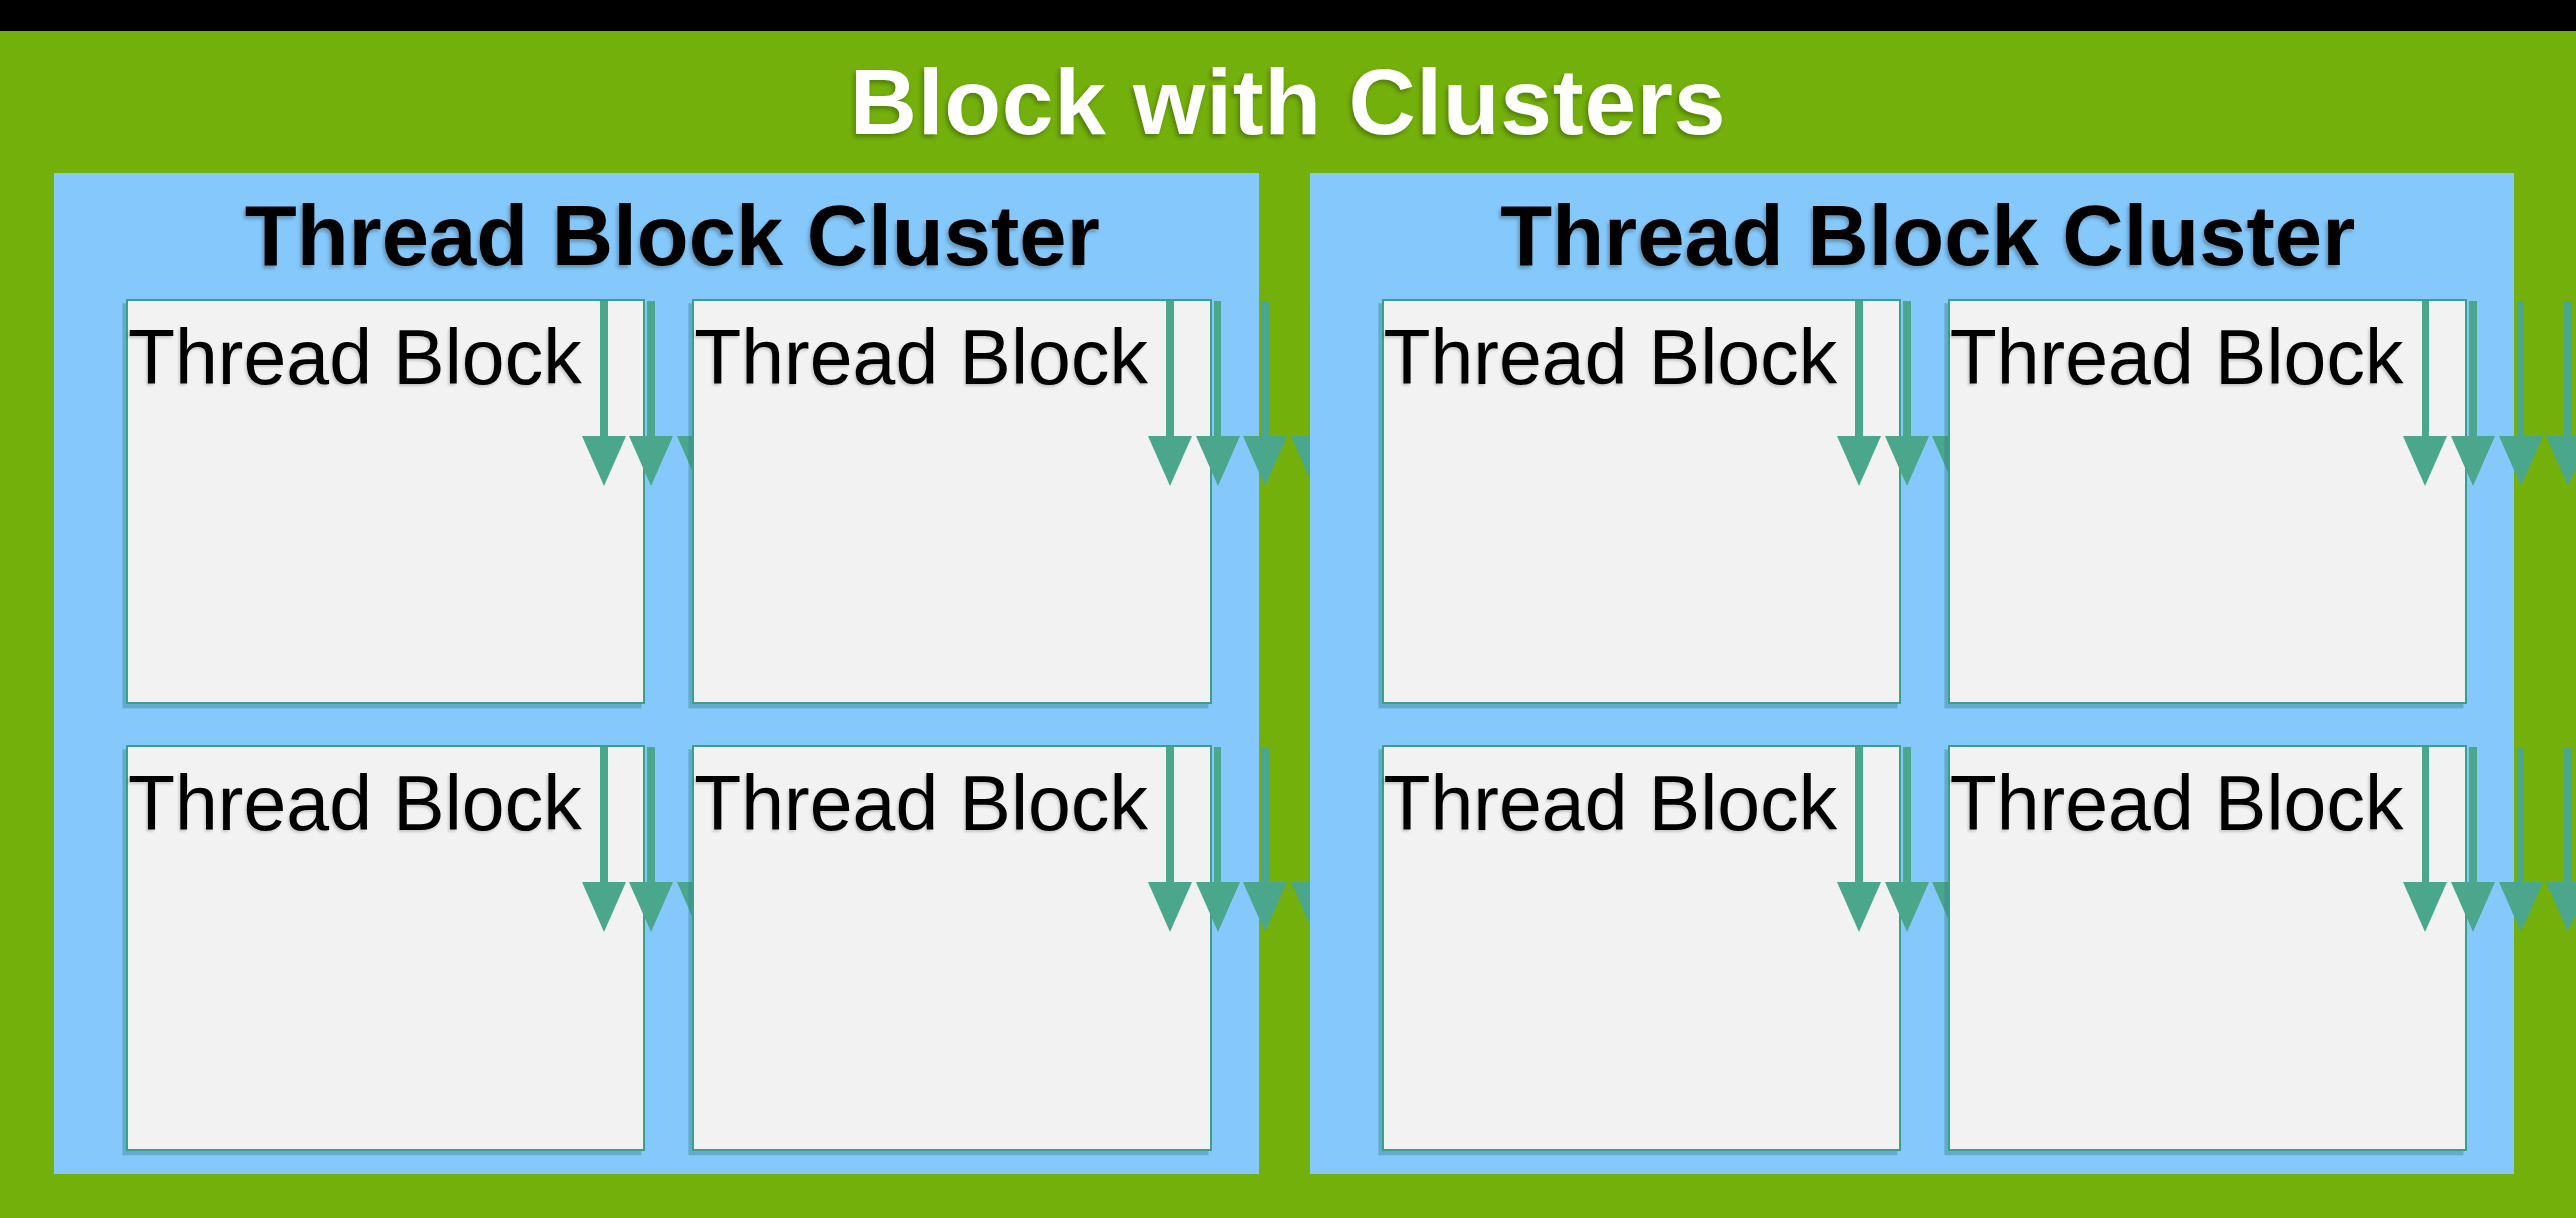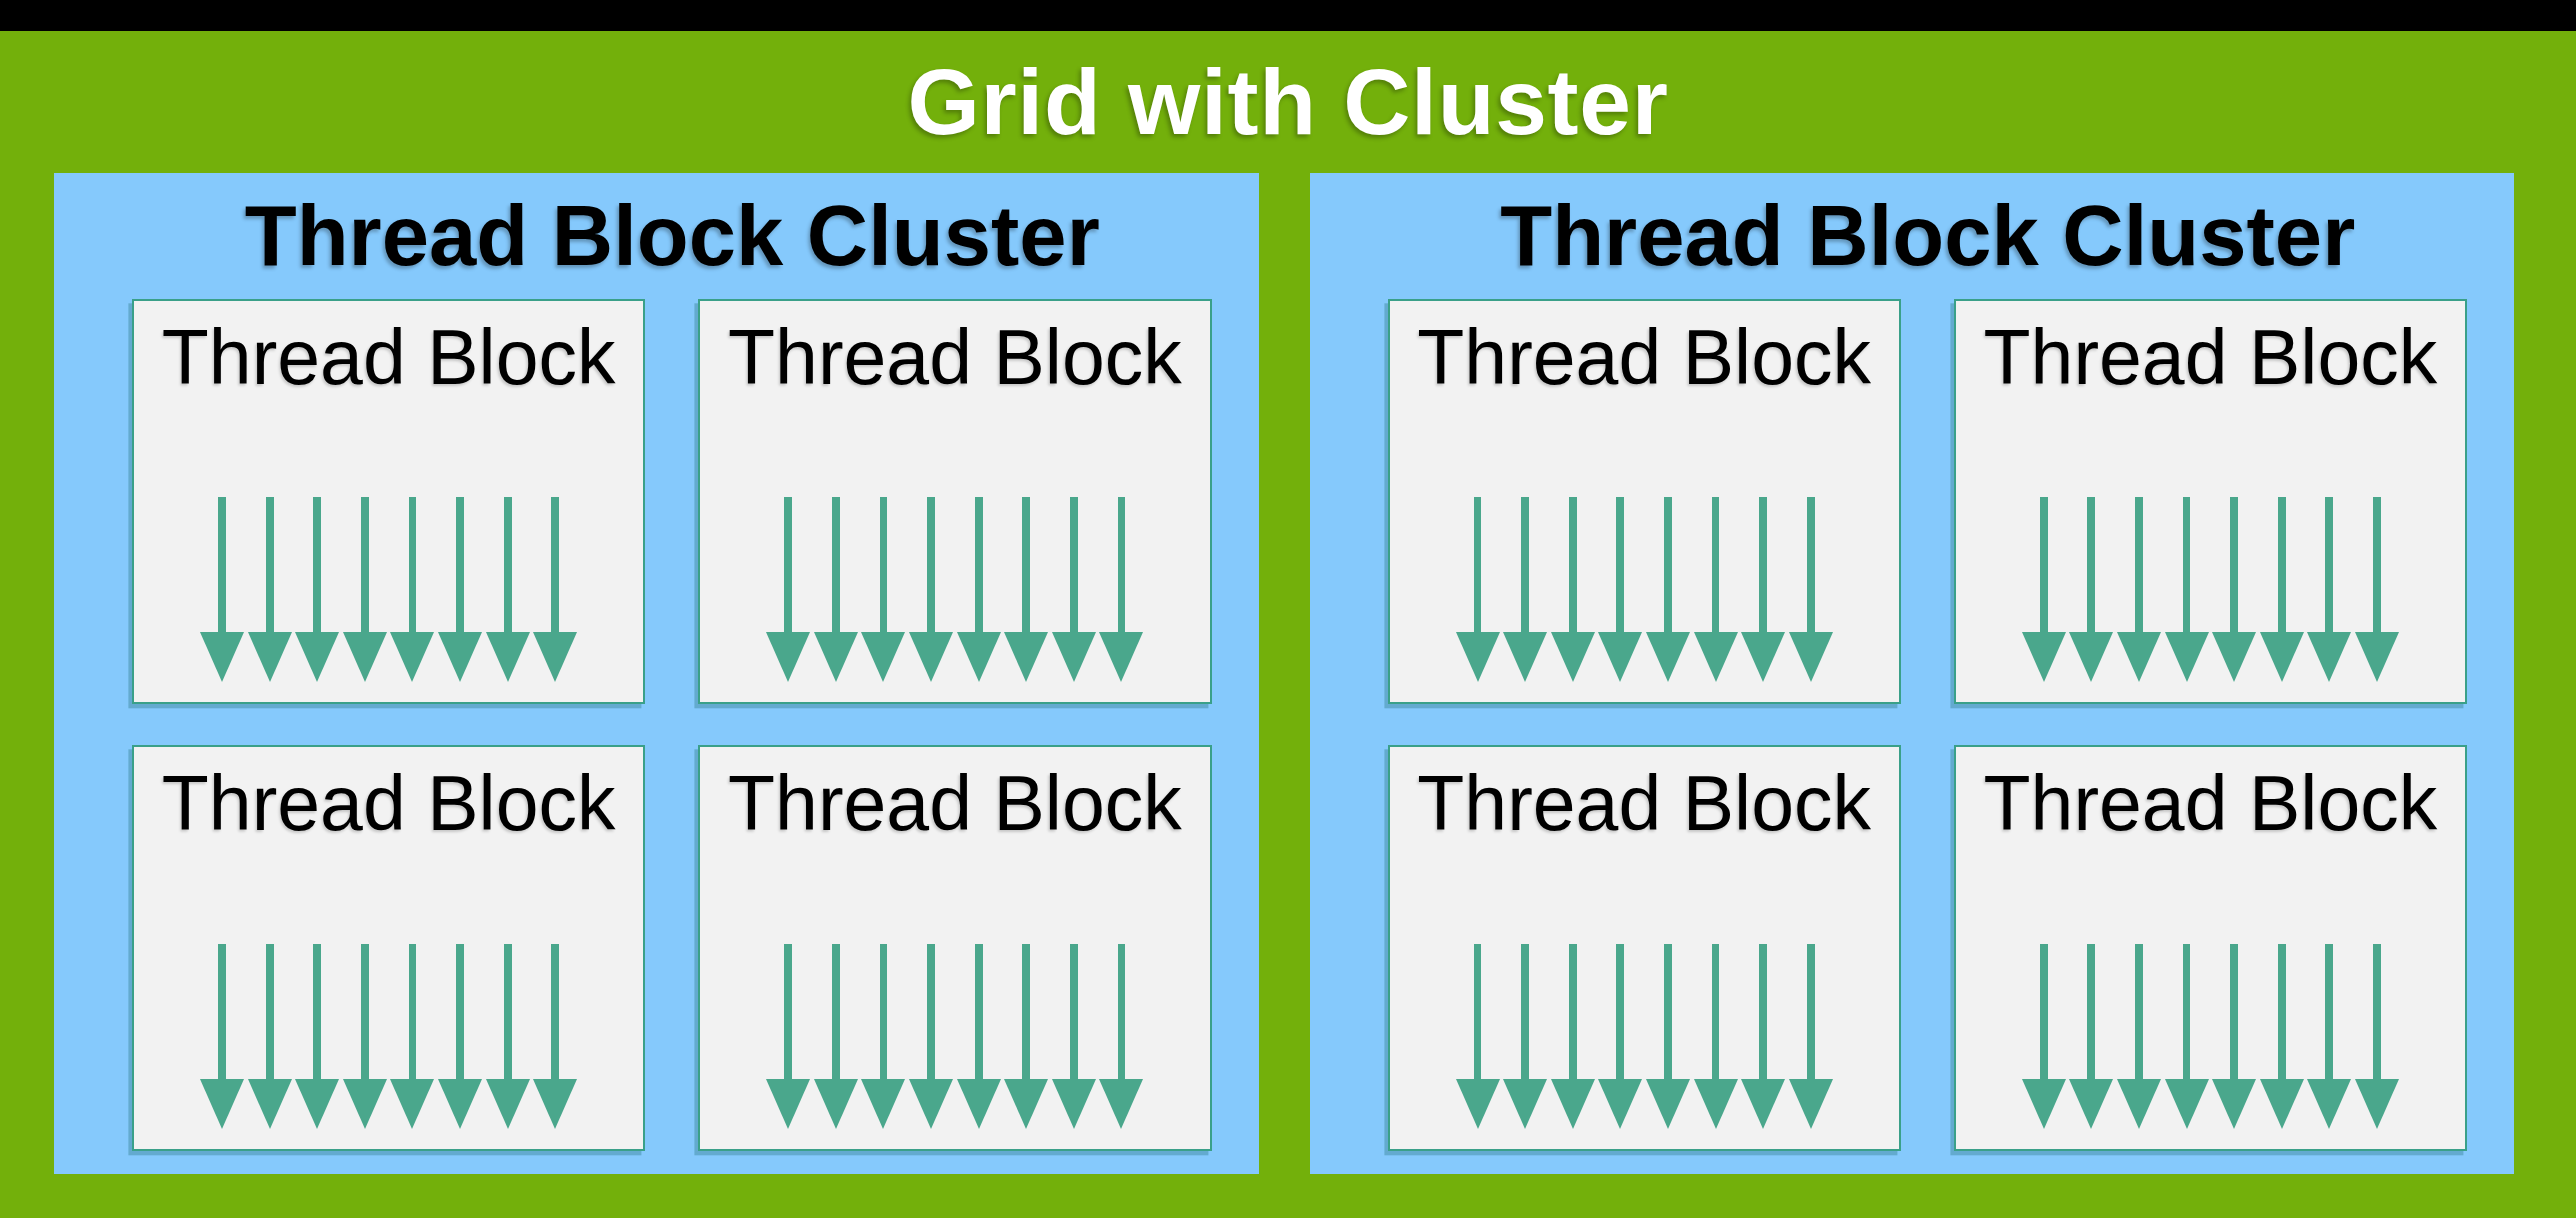--- a/index.html
+++ b/index.html
@@ -60,26 +60,25 @@
     grid-template-rows: 1fr 1fr;
     column-gap: 47px;
     row-gap: 41px;
     padding: 0 47px 23.5px 40px;
   }
   .block {
     background: var(--blockfill, #f2f2f2);
     border: 2.8px solid var(--border, #3aa089);
     box-shadow: -3.6px 4.3px 0 rgba(47, 125, 140, 0.40);
     display: flex;
-    flex-direction: column;
+    flex-direction: row;
     justify-content: space-between;
-    align-items: center;
+    align-items: flex-start;
     min-width: 0;
     min-height: 0;
-    margin-left: 6px;
   }
   .block-label {
     font-size: 77px;
     line-height: 1.3;
     margin-top: 5.7px;
     color: var(--text, #000000);
     text-shadow: -1.4px 2.1px 2.8px rgba(0,0,0,0.18);
     white-space: nowrap;
   }
   .arrows {
@@ -104,21 +103,21 @@
     border-left: 22px solid transparent;
     border-right: 22px solid transparent;
     border-top: 50px solid var(--teal, #4aa78c);
   }
 </style>
 </head>
 <body>
 
 <div class="page" style="--black: #000000; --green: #73b00b; --blue: #85c9fc; --blockfill: #f2f2f2; --border: #3aa089; --teal: #4aa78c; --white: #ffffff; --text: #000000;">
   <div class="top-bar"></div>
-  <div class="grid-title">Grid with Cluster</div>
+  <div class="grid-title">Block with Clusters</div>
   <div class="clusters">
   <div class="cluster">
     <div class="cluster-title">Thread Block Cluster</div>
     <div class="blocks">
   <div class="block">
     <div class="block-label">Thread Block</div>
     <div class="arrows">
   <div class="arrow">
     <div class="stem"></div>
     <div class="head"></div>

